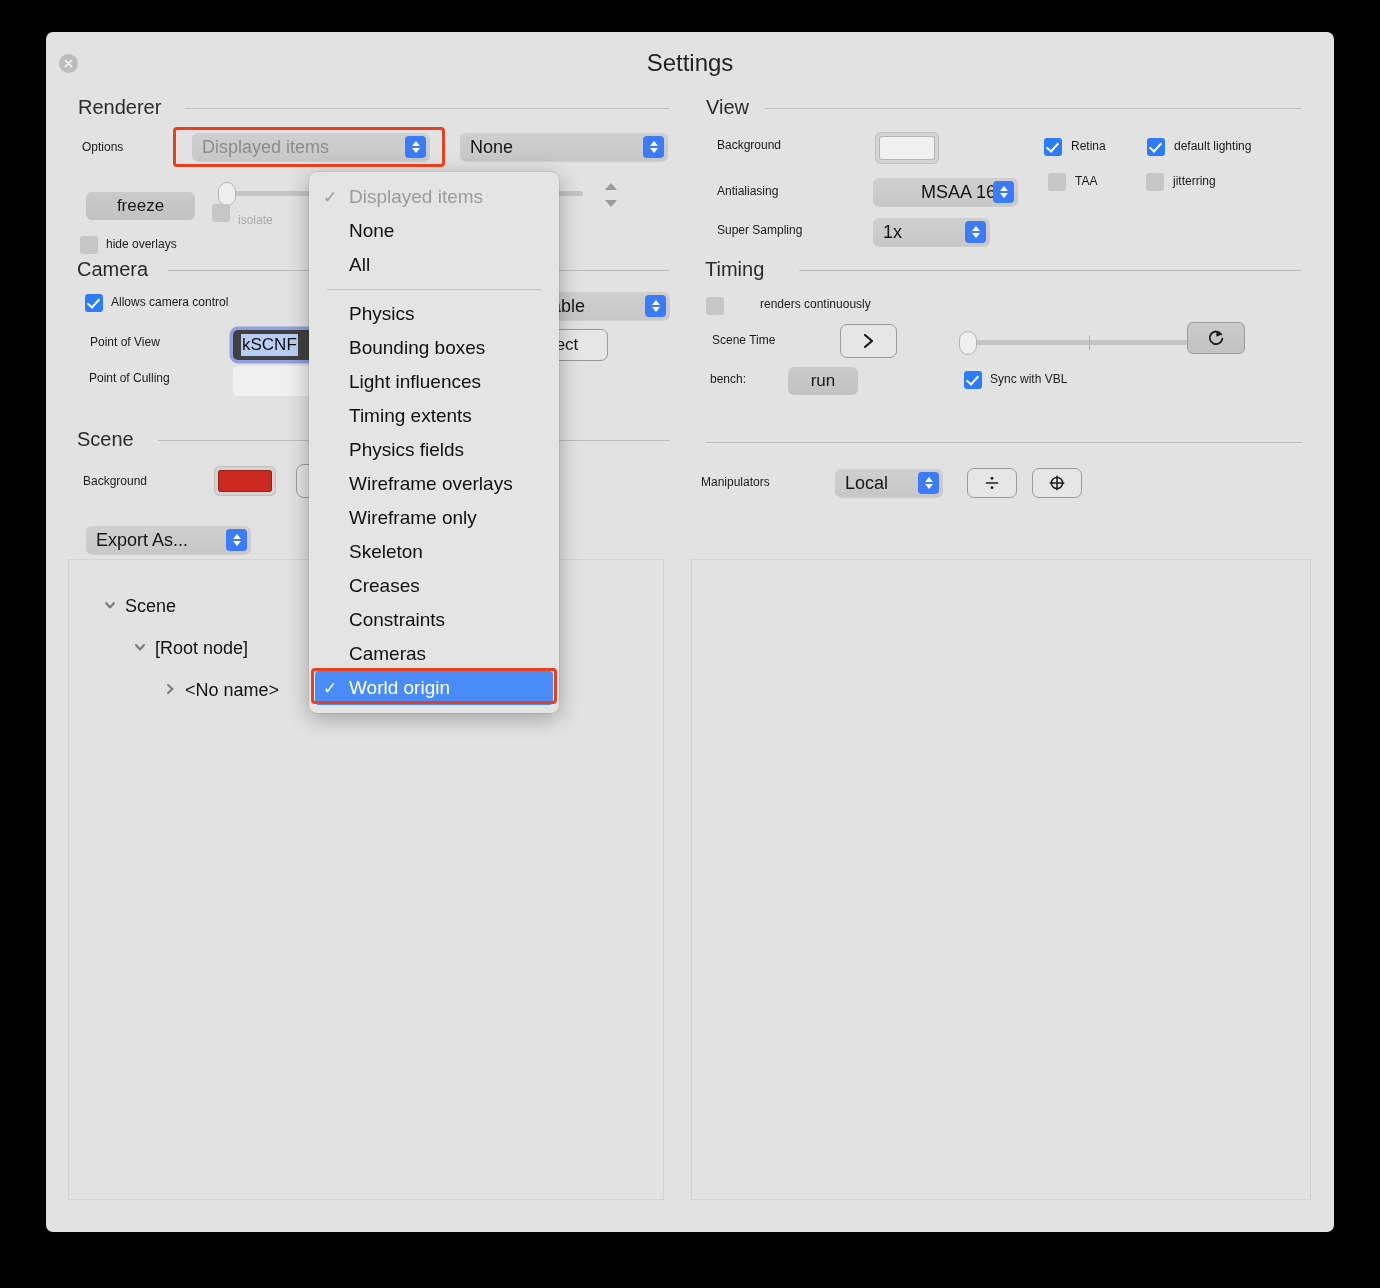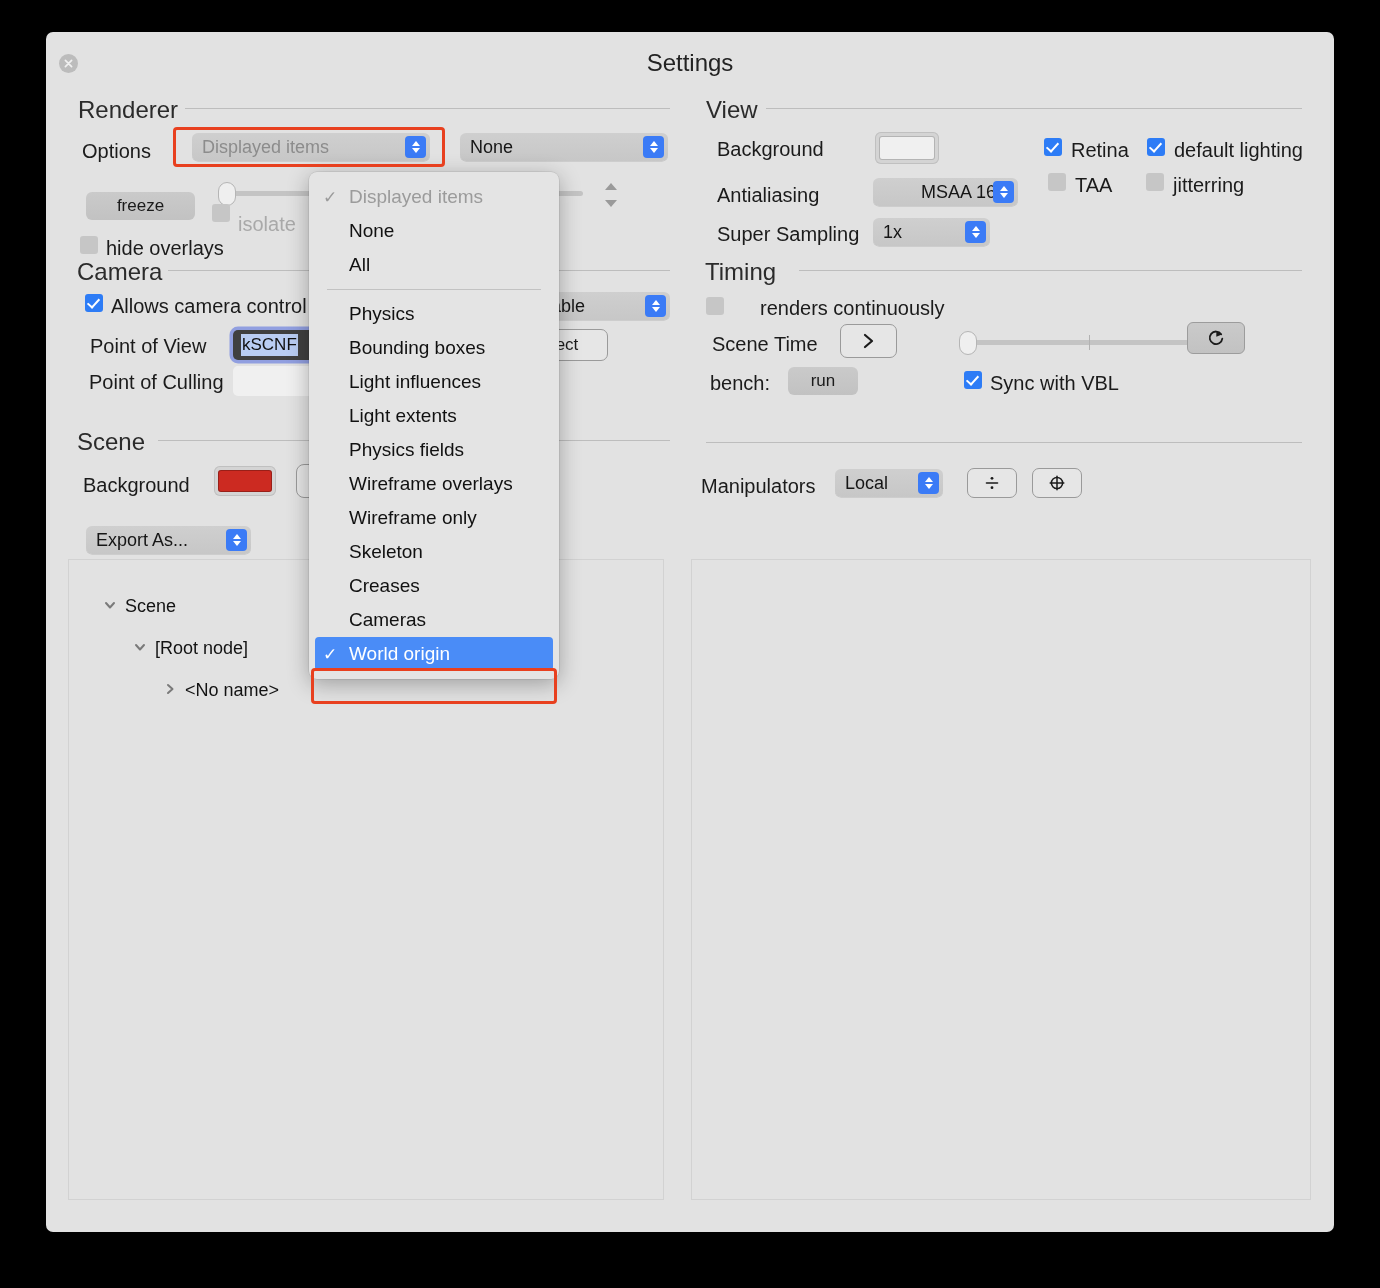--- a/index.html
+++ b/index.html
@@ -30,27 +30,27 @@
     cursor: pointer;
   }
   #close-btn svg { display:block; }
   #title {
     position: absolute; left: 0; top: 17px; width: 100%;
     text-align: center; font-size: 24px; color: #232323;
   }
 
   
   .grp-title {
-    position: absolute; font-size: 24px; color: #2b2b2b; white-space: nowrap;
+    position: absolute; font-size: 20px; color: #2b2b2b; white-space: nowrap;
   }
   .grp-rule {
     position: absolute; height: 1px; background: #bdbdbd;
   }
   .lbl {
-    position: absolute; font-size: 20px; color: #1b1b1b; white-space: nowrap;
+    position: absolute; font-size: 12px; color: #1b1b1b; white-space: nowrap;
   }
   .lbl.dim { color: #a9a9a9; }
 
   
   .popup {
     position: absolute; height: 28px;
     background: linear-gradient(#cfcfcf,#c7c7c7);
     border-radius: 6px;
     box-shadow: 0 0.5px 0.5px rgba(0,0,0,0.18);
     display: flex; align-items: center;
@@ -421,36 +421,39 @@
       <div class="mitem">
         <span>Physics</span>
       </div>
       <div class="mitem">
         <span>Bounding boxes</span>
       </div>
       <div class="mitem">
         <span>Light influences</span>
       </div>
       <div class="mitem">
-        <span>Light extents</span>
+        <span>Timing extents</span>
       </div>
       <div class="mitem">
         <span>Physics fields</span>
       </div>
       <div class="mitem">
         <span>Wireframe overlays</span>
       </div>
       <div class="mitem">
         <span>Wireframe only</span>
       </div>
       <div class="mitem">
         <span>Skeleton</span>
       </div>
       <div class="mitem">
         <span>Creases</span>
+      </div>
+      <div class="mitem">
+        <span>Constraints</span>
       </div>
       <div class="mitem">
         <span>Cameras</span>
       </div>
       <div class="mitem sel">
         <span class="chk">✓</span>
         <span>World origin</span>
       </div>
     </div>
 

